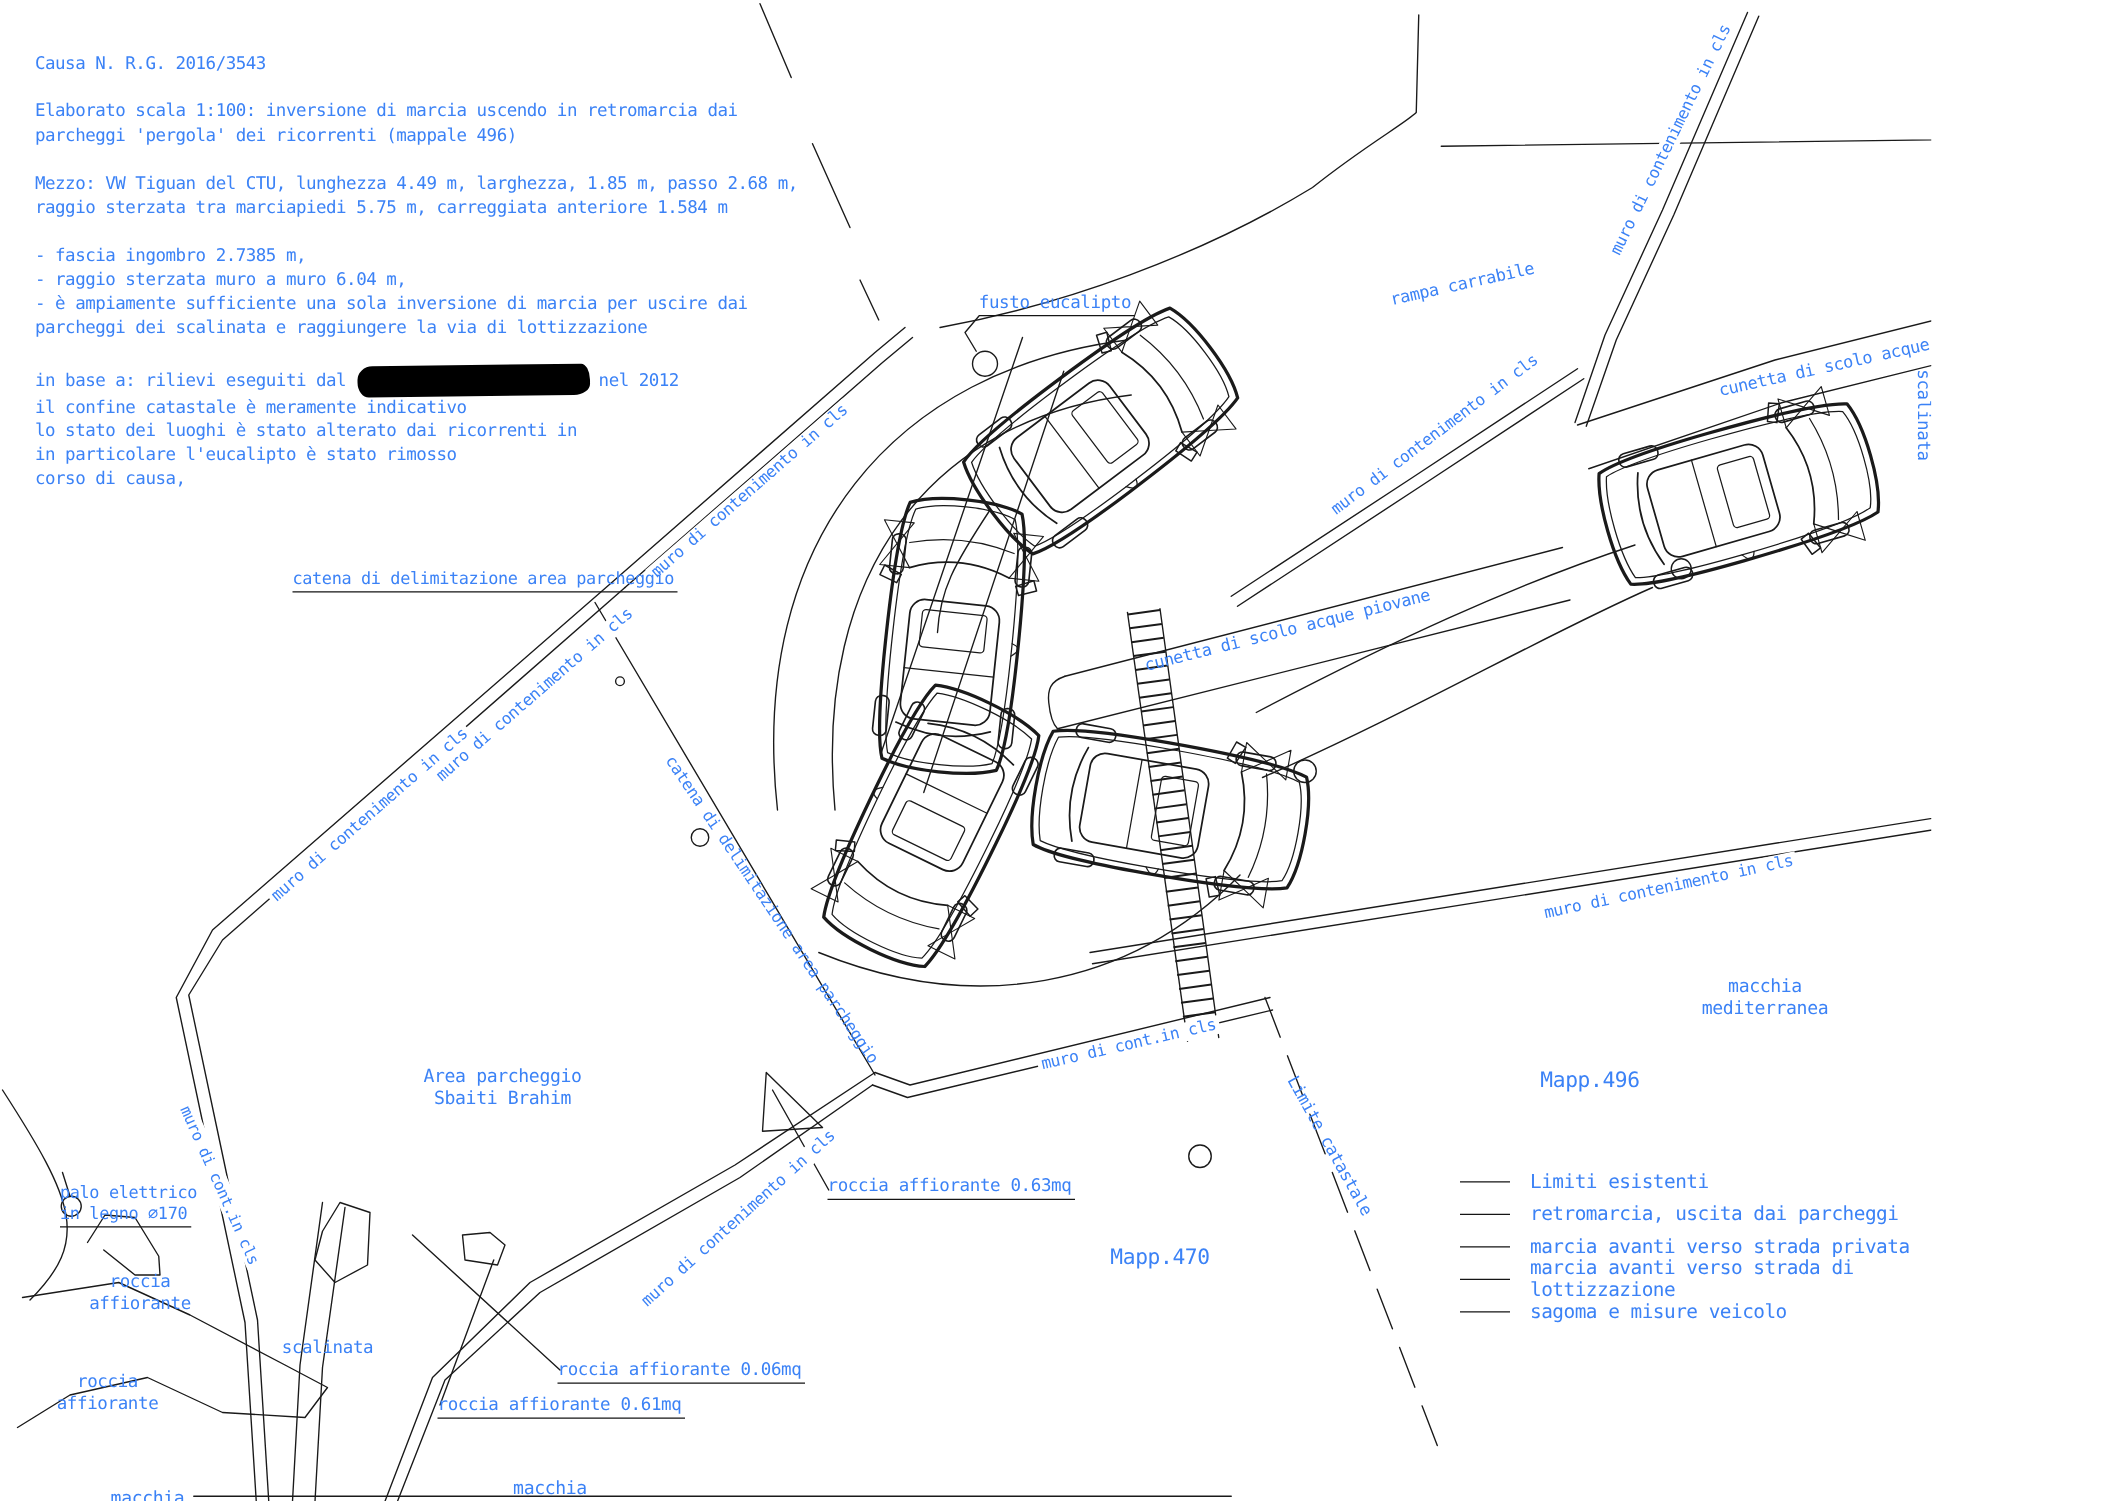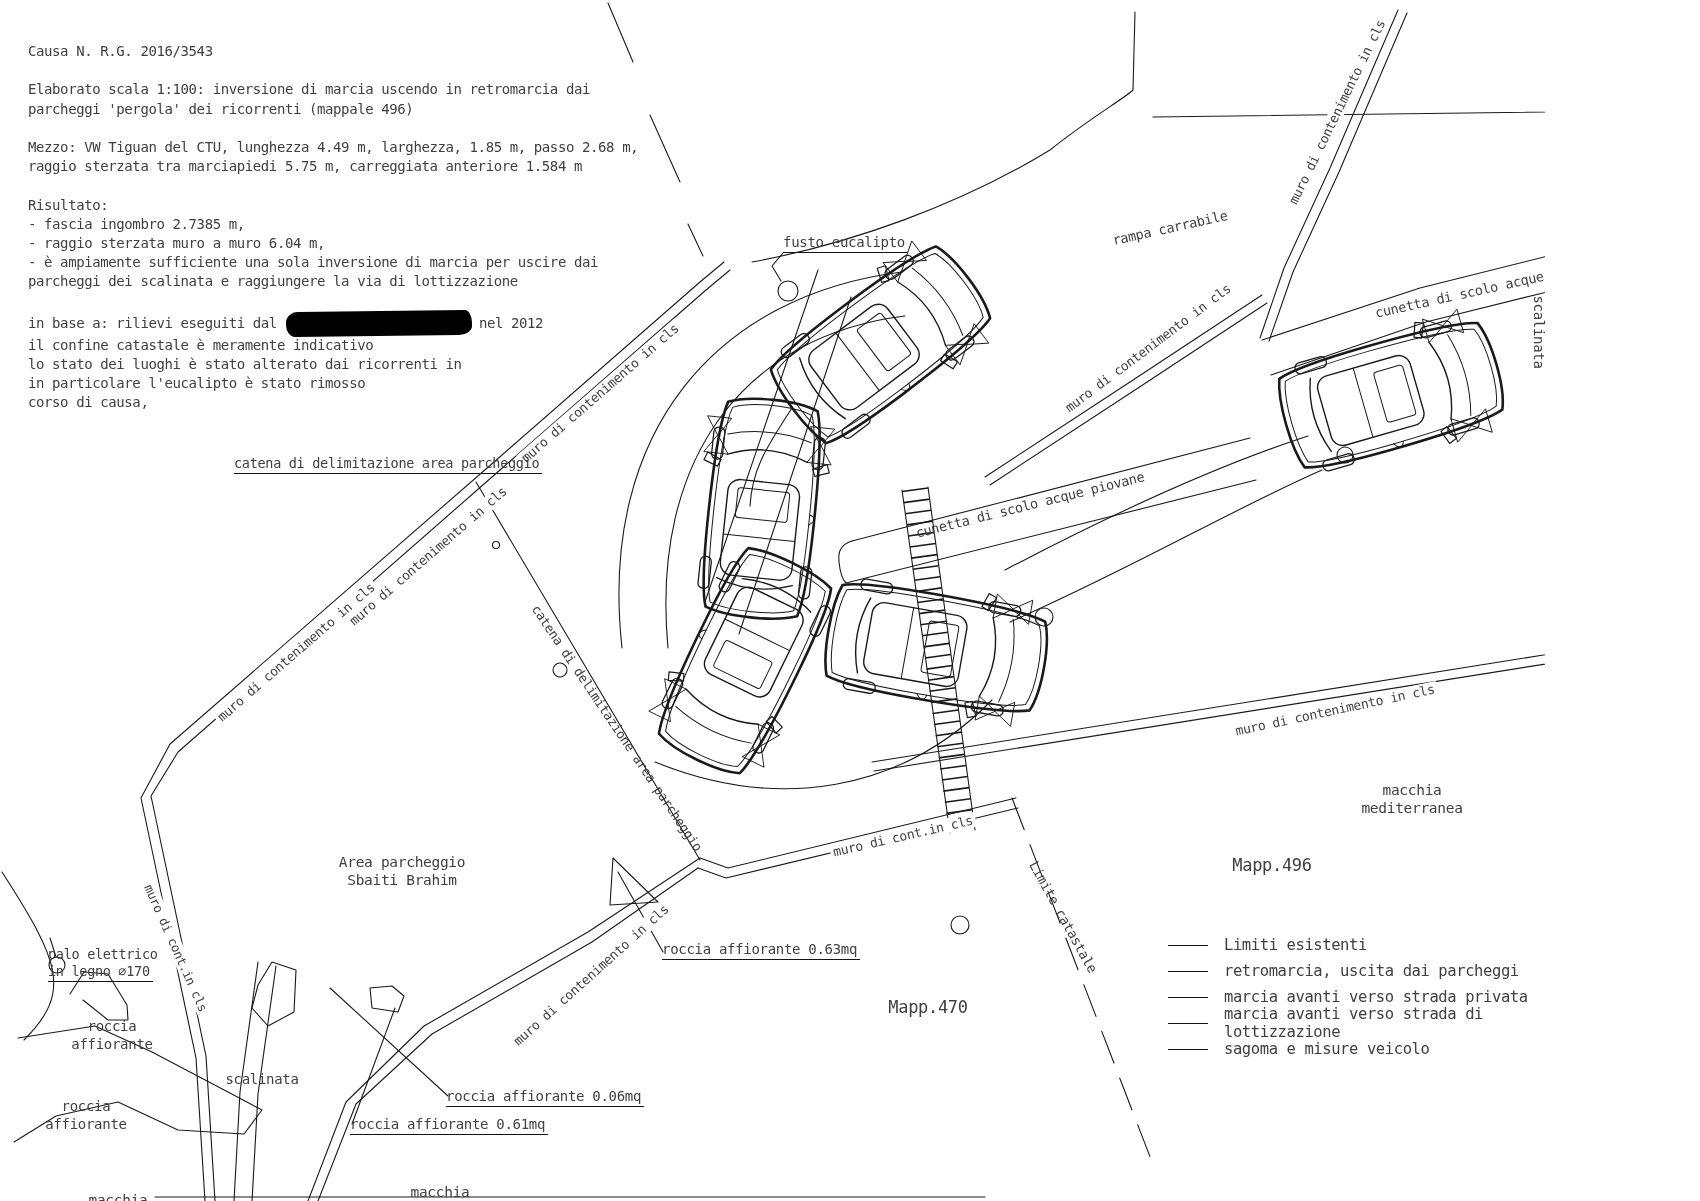--- a/index.html
+++ b/index.html
@@ -1,17 +1,17 @@
 <!DOCTYPE html>
 <html><head>
 <meta charset="utf-8">
 <style>
   html,body{margin:0;padding:0;background:#fff;}
   .canvas{position:relative;width:1545px;height:1201px;background:#fff;overflow:hidden;
-          font-family:"DejaVu Sans Mono",monospace;color:#404040;}
+          font-family:"DejaVu Sans Mono",monospace;color:#3b82f6;}
   svg.plan{position:absolute;left:0;top:0;}
   
   .pl{position:absolute;white-space:nowrap;font-size:13.5px;letter-spacing:-0.3px;
       transform:translate(-50%,-50%);line-height:15px;}
   .pl.bg{background:#fff;padding:0 3px;}
   .pl.c2{text-align:center;line-height:17.5px;margin-top:40px;}
   .la{position:absolute;white-space:nowrap;font-size:14px;letter-spacing:-0.3px;line-height:17px;}
   .ul{border-bottom:1.3px solid #141414;padding:0 3px 1px 0;display:inline-block;}
   .big{font-size:17px;}
   
@@ -165,21 +165,20 @@
 
   <div class="tb">
     <div>Causa N. R.G. 2016/3543</div>
     <div></div>
     <div>Elaborato scala 1:100: inversione di marcia uscendo in retromarcia dai</div>
     <div>parcheggi 'pergola' dei ricorrenti (mappale 496)</div>
     <div></div>
     <div>Mezzo: VW Tiguan del CTU, lunghezza 4.49 m, larghezza, 1.85 m, passo 2.68 m,</div>
     <div>raggio sterzata tra marciapiedi 5.75 m, carreggiata anteriore 1.584 m</div>
     <div></div>
-    <div>Risultato:</div>
     <div>- fascia ingombro 2.7385 m,</div>
     <div>- raggio sterzata muro a muro 6.04 m,</div>
     <div>- è ampiamente sufficiente una sola inversione di marcia per uscire dai</div>
     <div>parcheggi dei scalinata e raggiungere la via di lottizzazione</div>
     <div></div>
     <div><span>in base a: rilievi eseguiti dal</span><span class="blob"></span><span>nel 2012</span></div>
     <div>il confine catastale è meramente indicativo</div>
     <div>lo stato dei luoghi è stato alterato dai ricorrenti in</div>
     <div>in particolare l'eucalipto è stato rimosso</div>
     <div>corso di causa,</div>

